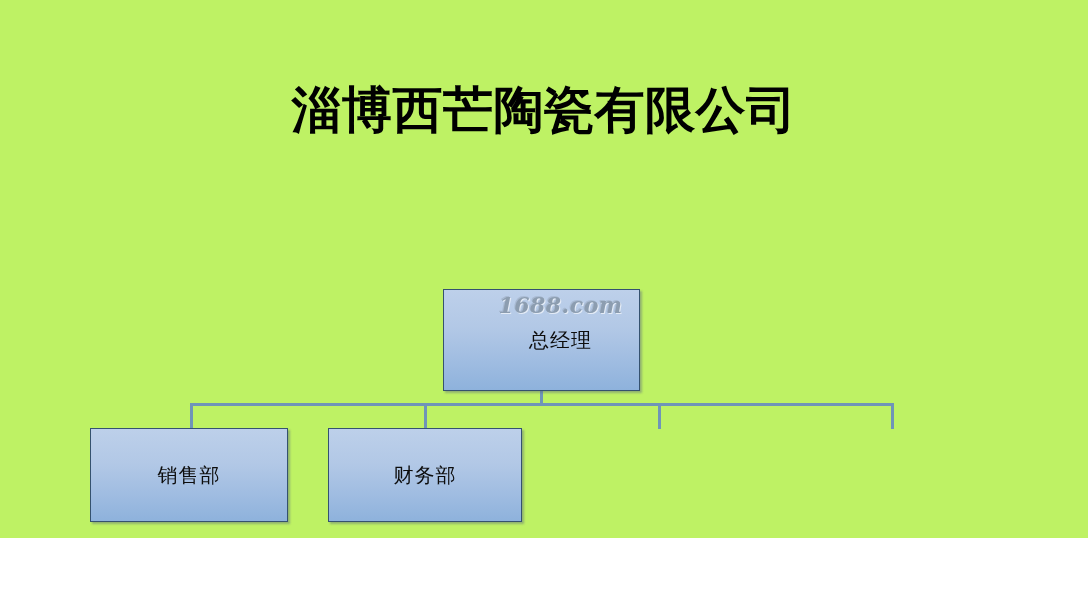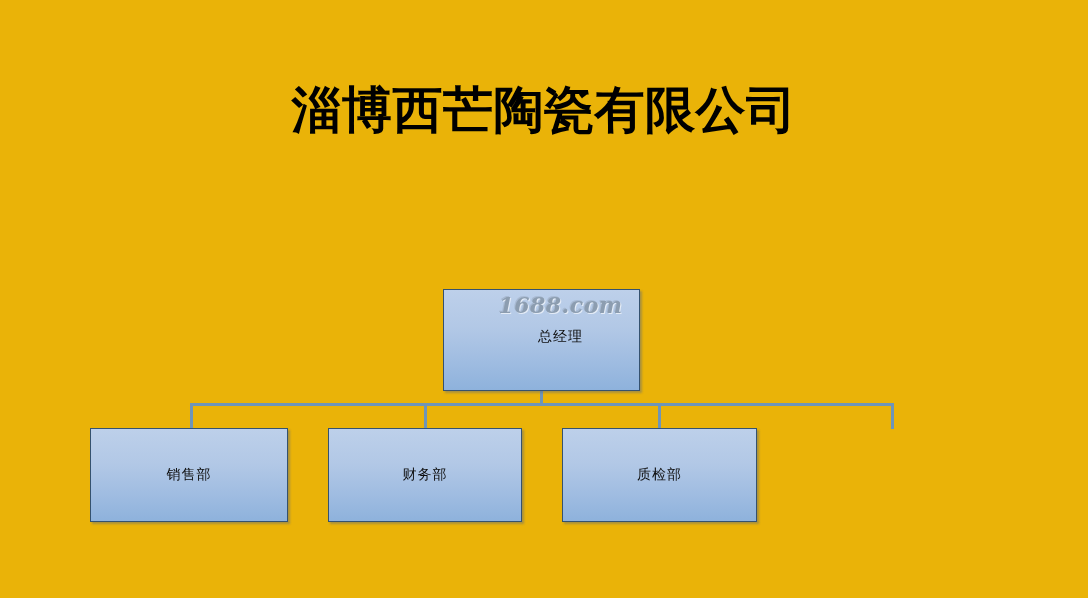--- a/index.html
+++ b/index.html
@@ -9,22 +9,22 @@
   body {
     width: 1088px;
     height: 598px;
     background: #ffffff;
     font-family: "Liberation Sans", sans-serif;
     overflow: hidden;
   }
   #slide {
     position: relative;
     width: 1088px;
-    height: 598px;
-    background: #eab308;
+    height: 538px;
+    background: #bef264;
   }
 
   
   #title {
     position: absolute;
     left: 0;
     top: 82px;
     width: 1088px;
     text-align: center;
     font-family: "DejaVu Sans", "Liberation Sans", sans-serif;
@@ -41,22 +41,22 @@
     position: absolute;
     box-sizing: border-box;
     border: 1px solid #35526f;
     background: linear-gradient(to bottom, #bdd0ea 0%, #b2c8e6 38%, #9fbce1 72%, #8eb2dc 100%);
     box-shadow: 2px 2px 2px rgba(90, 105, 125, 0.45);
     display: flex;
     align-items: center;
     justify-content: center;
   }
   .org-box .box-label {
-    font-family: Liberation Mono, monospace;
-    font-size: 14px;
+    font-family: Liberation Sans, sans-serif;
+    font-size: 20px;
     color: #0d0d0d;
     letter-spacing: 1px;
     line-height: 1;
     white-space: nowrap;
   }
 
   
   #box-root {
     left: 443px;
     top: 289px;
@@ -134,18 +134,15 @@
   </div>
 
   <div class="org-box child-box" id="box-child-1">
     <div class="box-label">财务部</div>
   </div>
 
   <div class="org-box child-box" id="box-child-0">
     <div class="box-label">销售部</div>
   </div>
 
-  <div class="org-box child-box" id="box-child-2">
-    <div class="box-label">质检部</div>
-  </div>
 
 
 </div>
 
 </body></html>

